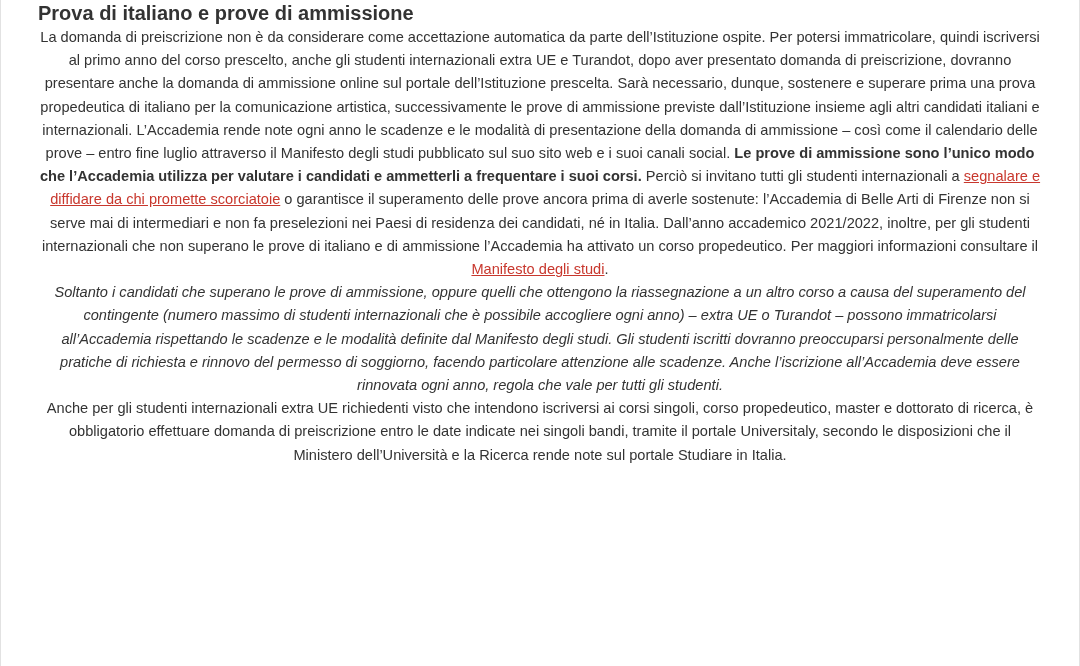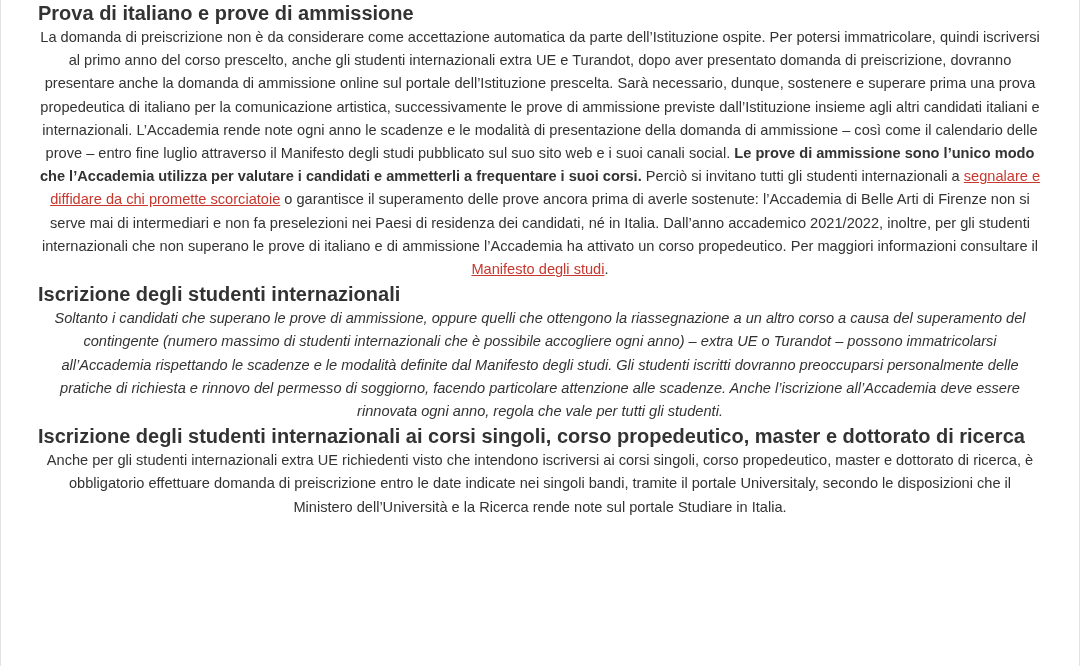--- a/index.html
+++ b/index.html
@@ -78,21 +78,19 @@
   <div class="right-rule"></div>
 
   <h2 class="section-title sec-1-title">Prova di italiano e prove di ammissione</h2>
 
   <p class="body-text sec-1-body">
     <span>La domanda di preiscrizione non è da considerare come accettazione automatica da parte dell’Istituzione ospite. Per potersi immatricolare, quindi iscriversi al primo anno del corso prescelto, anche gli studenti internazionali extra UE e Turandot, dopo aver presentato domanda di preiscrizione, dovranno presentare anche la domanda di ammissione online sul portale dell’Istituzione prescelta. Sarà necessario, dunque, sostenere e superare prima una prova propedeutica di italiano per la comunicazione artistica, successivamente le prove di ammissione previste dall’Istituzione insieme agli altri candidati italiani e internazionali. L’Accademia rende note ogni anno le scadenze e le modalità di presentazione della domanda di ammissione – così come il calendario delle prove – entro fine luglio attraverso il Manifesto degli studi pubblicato sul suo sito web e i suoi canali social.</span>
     <span class="strong-line">Le prove di ammissione sono l’unico modo che l’Accademia utilizza per valutare i candidati e ammetterli a frequentare i suoi corsi.</span>
     <span>Perciò si invitano tutti gli studenti internazionali a </span><a class="doclink" href="#">segnalare e diffidare da chi promette scorciatoie</a><span> o garantisce il superamento delle prove ancora prima di averle sostenute: l’Accademia di Belle Arti di Firenze non si serve mai di intermediari e non fa preselezioni nei Paesi di residenza dei candidati, né in Italia. Dall’anno accademico 2021/2022, inoltre, per gli studenti internazionali che non superano le prove di italiano e di ammissione l’Accademia ha attivato un corso propedeutico. Per maggiori informazioni consultare il </span><a class="doclink" href="#">Manifesto degli studi</a><span>.</span>
   </p>
 
-  <h2 class="section-title sec-2-title">Iscrizione degli studenti internazionali</h2>
 
   <p class="body-text sec-2-body">Soltanto i candidati che superano le prove di ammissione, oppure quelli che ottengono la riassegnazione a un altro corso a causa del superamento del contingente (numero massimo di studenti internazionali che è possibile accogliere ogni anno) – extra UE o Turandot – possono immatricolarsi all’Accademia rispettando le scadenze e le modalità definite dal Manifesto degli studi. Gli studenti iscritti dovranno preoccuparsi personalmente delle pratiche di richiesta e rinnovo del permesso di soggiorno, facendo particolare attenzione alle scadenze. Anche l’iscrizione all’Accademia deve essere rinnovata ogni anno, regola che vale per tutti gli studenti.</p>
 
-  <h2 class="section-title sec-3-title">Iscrizione degli studenti internazionali ai corsi singoli, corso propedeutico, master e dottorato di ricerca</h2>
 
   <p class="body-text sec-3-body">Anche per gli studenti internazionali extra UE richiedenti visto che intendono iscriversi ai corsi singoli, corso propedeutico, master e dottorato di ricerca, è obbligatorio effettuare domanda di preiscrizione entro le date indicate nei singoli bandi, tramite il portale Universitaly, secondo le disposizioni che il Ministero dell’Università e la Ricerca rende note sul portale Studiare in Italia.</p>
 
 </div>
 
 </body></html>

